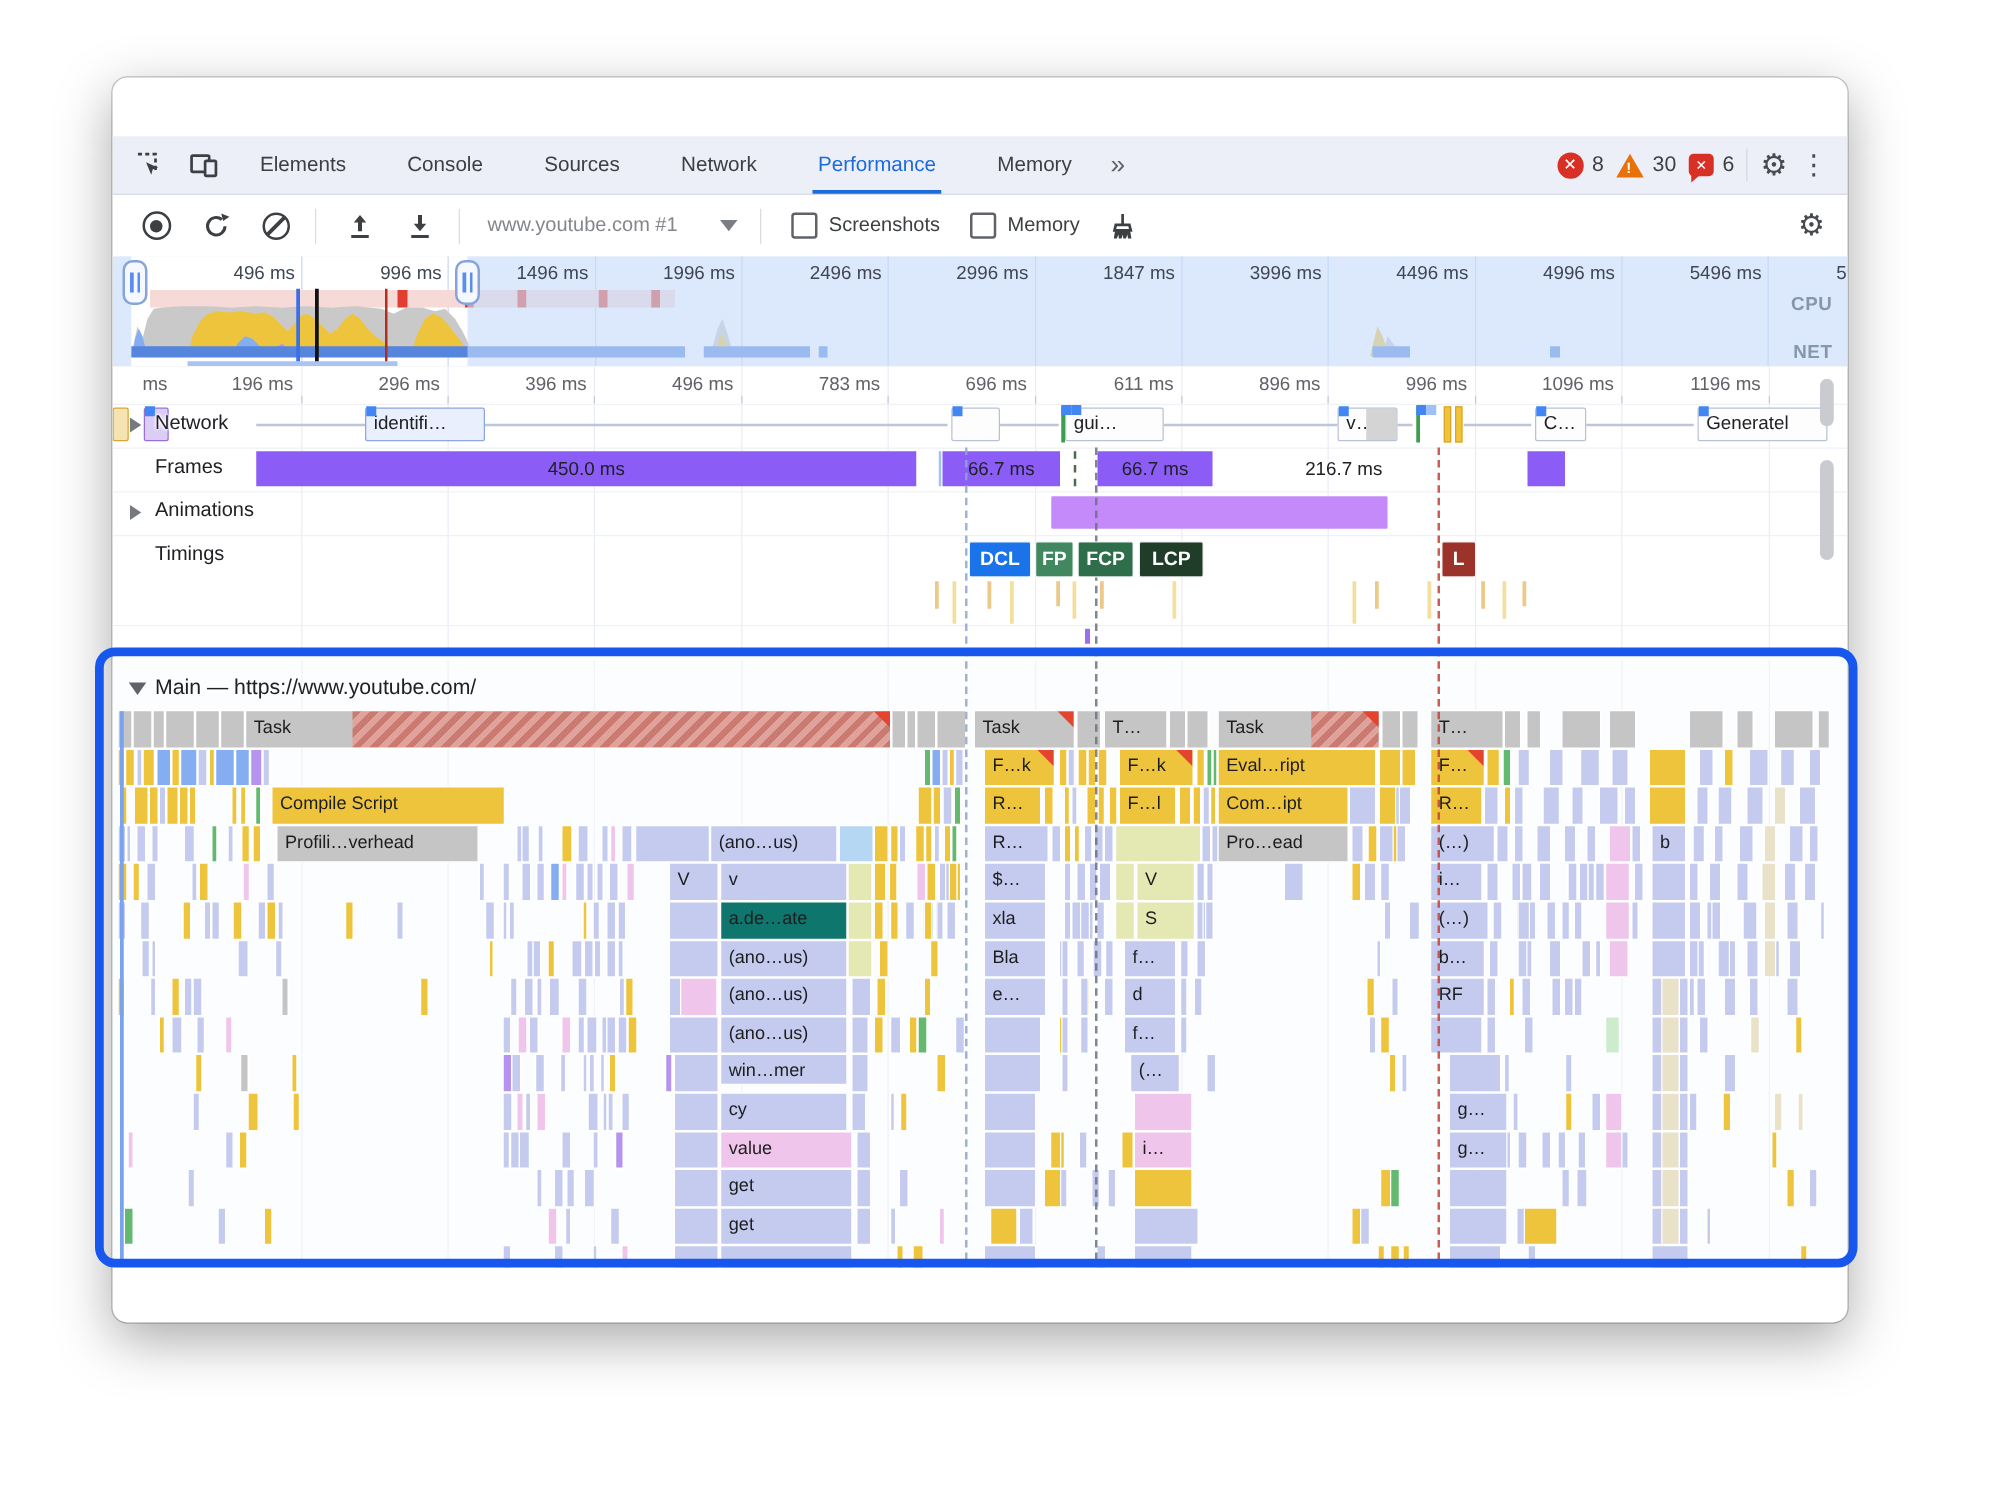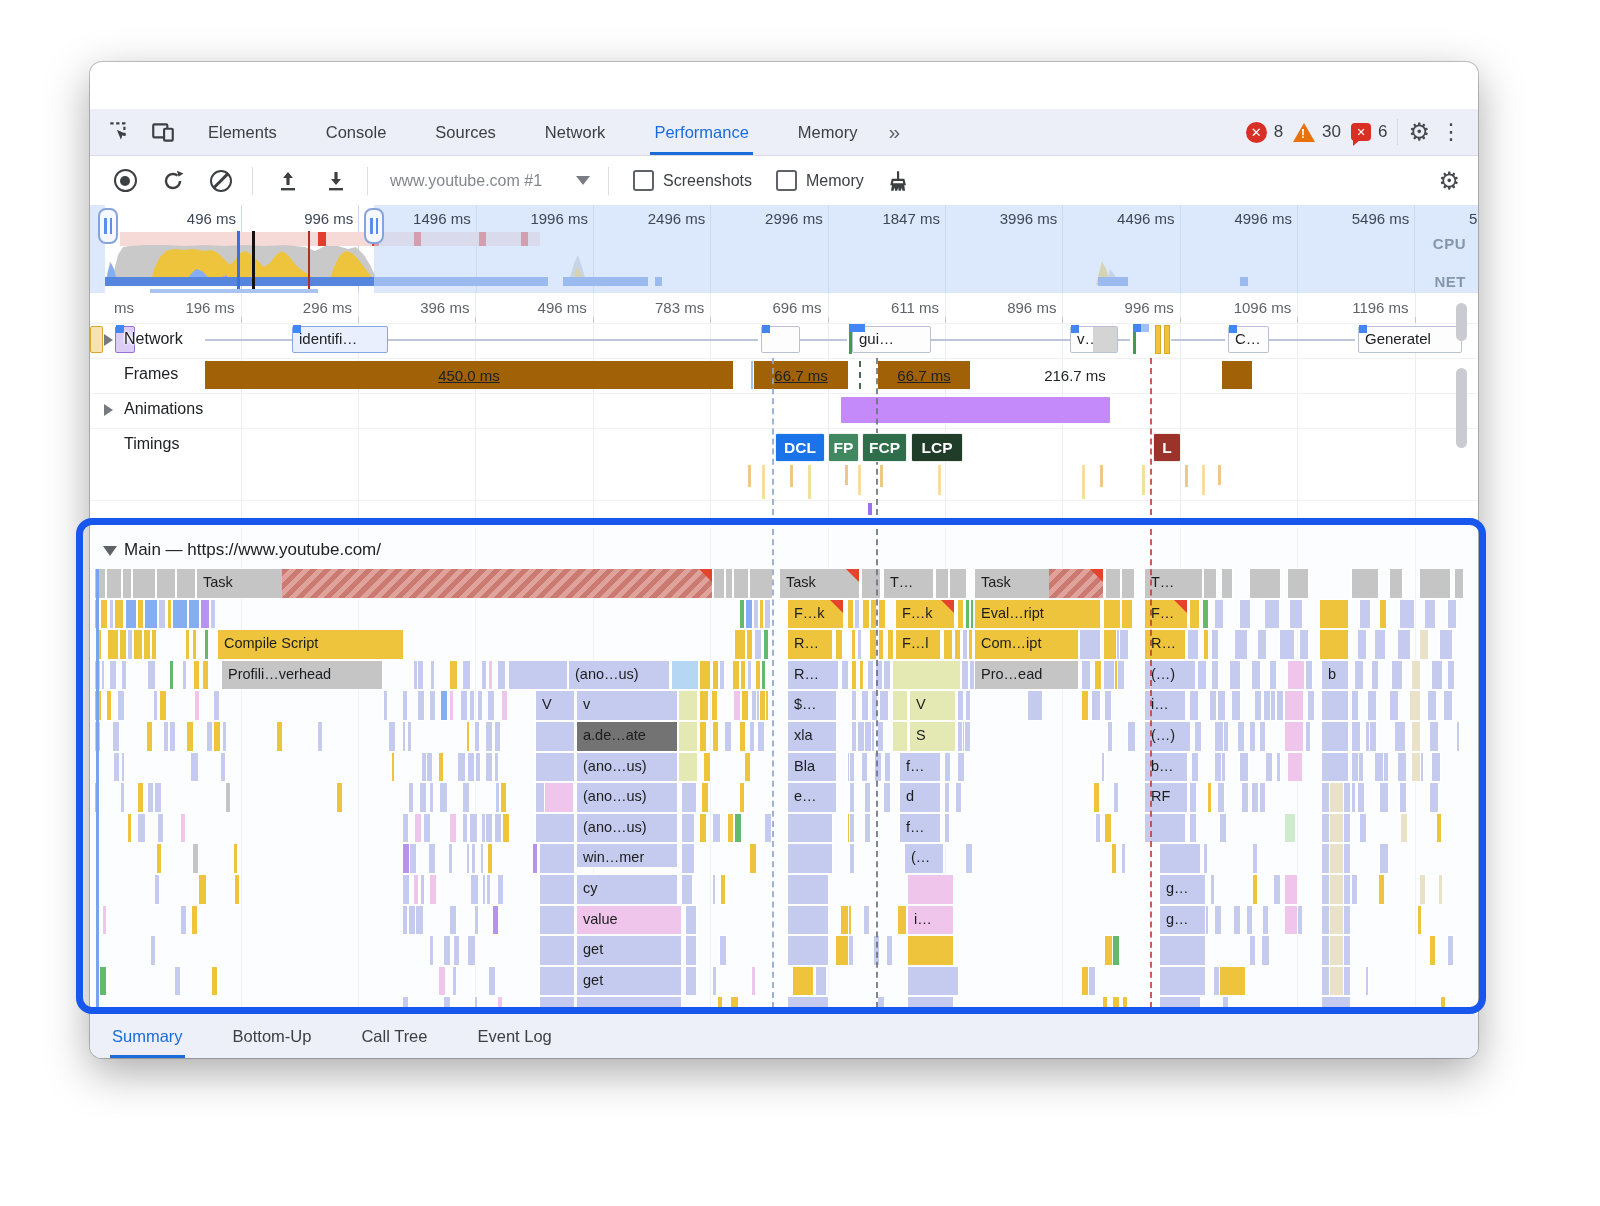--- a/index.html
+++ b/index.html
@@ -75,21 +75,21 @@
   .netbox{position:absolute;top:3px;height:27px;box-sizing:border-box;background:#fdfdfd;border:1.5px solid #b9c2d4;
           border-radius:2px;font-size:15px;color:#202124;padding:3px 4px 0 6px;white-space:nowrap;overflow:hidden;}
   .netbox.blue{background:#e9effc;border-color:#8aa7e2;}
   .netbox.yellow{background:#f5e3b2;border-color:#d9a62e;}
   .netbox.purple{background:#dccdf6;border-color:#9a6fd8;}
   .bluesq{position:absolute;width:8px;height:8px;background:#4285f4;z-index:3;}
   .bluesq.lt{background:#9dc0f8;}
   .netvline{position:absolute;top:2px;height:29px;width:2.5px;z-index:2;}
   .netybar{position:absolute;top:2px;height:29px;width:6px;background:#f2c337;border:1px solid #d9a62e;box-sizing:border-box;z-index:2;}
   .graypart{position:absolute;top:0;bottom:0;right:0;background:#d4d4d4;}
-  .framebar{position:absolute;top:3px;height:28px;background:#a16207;font-size:15px;display:flex;align-items:center;justify-content:center;color:#202124;text-decoration:underline;}
+  .framebar{position:absolute;top:3px;height:28px;background:#8b5cf6;font-size:15px;display:flex;align-items:center;justify-content:center;color:#202124;}
   .frametext{position:absolute;top:3px;height:28px;font-size:15px;display:flex;align-items:center;justify-content:center;color:#202124;}
   .framedash{position:absolute;top:3px;height:28px;width:0;border-left:2px dashed #4a6b52;}
   .frametick{position:absolute;top:3px;height:28px;width:2px;background:#9fc3ef;}
   .animbar{position:absolute;top:4px;height:26px;background:#c58af9;border-radius:1px;}
   .tbadge{position:absolute;top:5px;height:29px;border-radius:2px;color:#fff;font-size:15.5px;font-weight:bold;
           display:flex;align-items:center;justify-content:center;z-index:6;border:1px solid rgba(255,255,255,.9);box-sizing:border-box;}
   .ttick{position:absolute;width:3px;z-index:2;}
   .lsbar{position:absolute;width:4px;height:12px;background:#9b6ff0;}
   
   #flame{position:absolute;left:0;top:466px;width:100%;height:486px;background:#fcfdff;overflow:hidden;}
@@ -911,21 +911,21 @@
         <div class="fseg" style="left: 1195px; top: 163.4px; width: 18px; height: 28.5px; background: rgb(240, 197, 236);"></div>
         <div class="fseg" style="left: 1218px; top: 163.4px; width: 6px; height: 28.5px; background: rgb(196, 203, 238);"></div>
         <div class="fseg" style="left: 1232px; top: 163.4px; width: 26px; height: 28.5px; background: rgb(196, 203, 238);"></div>
         <div class="fseg" style="left: 1262px; top: 163.4px; width: 6px; height: 28.5px; background: rgb(196, 203, 238);"></div>
         <div class="fseg" style="left: 1278px; top: 163.4px; width: 8px; height: 28.5px; background: rgb(196, 203, 238);"></div>
         <div class="fseg" style="left: 1300px; top: 163.4px; width: 8px; height: 28.5px; background: rgb(196, 203, 238);"></div>
         <div class="fseg" style="left: 1320px; top: 163.4px; width: 10px; height: 28.5px; background: rgb(233, 226, 201);"></div>
         <div class="fseg" style="left: 1338px; top: 163.4px; width: 8px; height: 28.5px; background: rgb(196, 203, 238);"></div>
         <div class="fseg" style="left: 1354px; top: 163.4px; width: 8px; height: 28.5px; background: rgb(196, 203, 238);"></div>
         <div class="fseg" style="left: 446px; top: 194px; width: 38px; height: 28.5px; background: rgb(196, 203, 238);"></div>
-        <div class="fseg" style="left: 487px; top: 194px; width: 100px; height: 28.5px; background: #737373;">
+        <div class="fseg" style="left: 487px; top: 194px; width: 100px; height: 28.5px; background: #0f766e;">
           <span>a.de…ate</span>
         </div>
         <div class="fseg" style="left: 589px; top: 194px; width: 18px; height: 28.5px; background: rgb(228, 232, 179);"></div>
         <div class="fseg" style="left: 610px; top: 194px; width: 6px; height: 28.5px; background: rgb(239, 196, 61);"></div>
         <div class="fseg" style="left: 650px; top: 194px; width: 5px; height: 28.5px; background: rgb(239, 196, 61);"></div>
         <div class="fseg" style="left: 660px; top: 194px; width: 4px; height: 28.5px; background: rgb(196, 203, 238);"></div>
         <div class="fseg" style="left: 698px; top: 194px; width: 48px; height: 28.5px; background: rgb(196, 203, 238);">
           <span>xla</span>
         </div>
         <div class="fseg" style="left: 762px; top: 194px; width: 4px; height: 28.5px; background: rgb(196, 203, 238);"></div>
@@ -1111,26 +1111,20 @@
         <div class="fseg" style="left: 1240px; top: 438.8px; width: 13px; height: 28.5px; background: rgb(233, 226, 201);"></div>
         <div class="fseg" style="left: 1254px; top: 438.8px; width: 6px; height: 28.5px; background: rgb(196, 203, 238);"></div>
         <div class="fseg" style="left: 450px; top: 469.4px; width: 34px; height: 28.5px; background: rgb(196, 203, 238);"></div>
         <div class="fseg" style="left: 487px; top: 469.4px; width: 104px; height: 28.5px; background: rgb(196, 203, 238);"></div>
         <div class="fseg" style="left: 698px; top: 469.4px; width: 40px; height: 28.5px; background: rgb(196, 203, 238);"></div>
         <div class="fseg" style="left: 818px; top: 469.4px; width: 45px; height: 28.5px; background: rgb(196, 203, 238);"></div>
         <div class="fseg" style="left: 1070px; top: 469.4px; width: 40px; height: 28.5px; background: rgb(196, 203, 238);"></div>
         <div class="fseg" style="left: 1232px; top: 469.4px; width: 28px; height: 28.5px; background: rgb(196, 203, 238);"></div>
       </div>
 
-    <div id="footer">
-        <div class="ftab sel">Summary</div>
-        <div class="ftab">Bottom-Up</div>
-        <div class="ftab">Call Tree</div>
-        <div class="ftab">Event Log</div>
-      </div>
 
     <div class="sthumb" style="top:241px;height:38px"></div>
     <div class="sthumb" style="top:306px;height:80px"></div>
   <div class="guide" style="left: 682px; top: 296px; height: 650px; border-left: 2px dashed rgb(143, 166, 207);"></div>
       <div class="guide" style="left: 786px; top: 296px; height: 650px; border-left: 2px dashed rgb(107, 114, 128);"></div>
       <div class="guide" style="left: 1060px; top: 296px; height: 650px; border-left: 2px dashed rgb(194, 66, 55);"></div>
     </div>
 
   <div id="bluebox"></div>
 </div>

